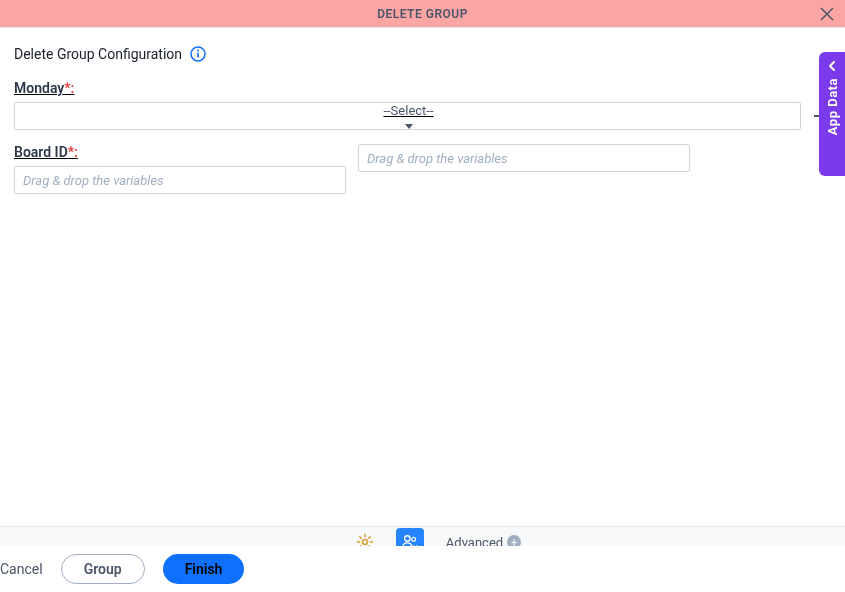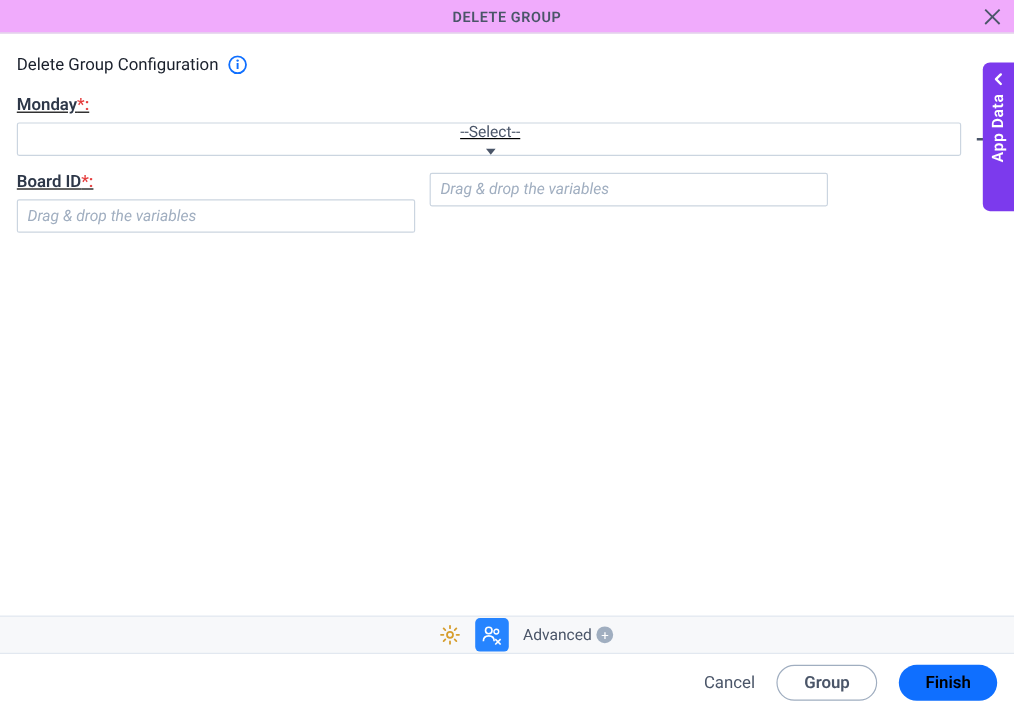--- a/index.html
+++ b/index.html
@@ -10,21 +10,21 @@
     }
     body {
       width: 845px;
       height: 592px;
       background: #fff;
       position: relative;
       overflow: hidden;
     }
     .header {
       height: 28px;
-      background: #f0abfc;
+      background: #fca5a5;
       border-bottom: 1px solid #e0e3e6;
       display: flex;
       align-items: center;
       justify-content: center;
       position: relative;
     }
     .header-title {
       font-size: 12px;
       font-weight: 600;
       color: #4a5568;
@@ -135,31 +135,31 @@
     .two-col {
       display: flex;
       gap: 12px;
     }
     .two-col .form-group {
       width: 332px;
       flex: none;
     }
     .bottom-bar {
       position: absolute;
-      bottom: 47px;
+      bottom: 34px;
       left: 0;
       right: 0;
       height: 32px;
       background: #f7f8fa;
       border-top: 1px solid #e2e8f0;
       border-bottom: 1px solid #e2e8f0;
       display: flex;
       align-items: center;
       justify-content: center;
-      gap: 12px;
+      gap: 22px;
       padding-left: 32px;
     }
     .gear-icon {
       width: 18px;
       height: 18px;
       display: flex;
       align-items: center;
       justify-content: center;
       cursor: pointer;
     }
@@ -194,21 +194,21 @@
       line-height: 1;
     }
     .footer {
       position: absolute;
       bottom: 0;
       left: 0;
       right: 0;
       height: 46px;
       display: flex;
       align-items: center;
-      justify-content: flex-end;
+      justify-content: flex-start;
       gap: 18px;
       padding-right: 14px;
       background: #fff;
     }
     .cancel-link {
       font-size: 14px;
       color: #4a5568;
       cursor: pointer;
     }
     .prev-btn {

